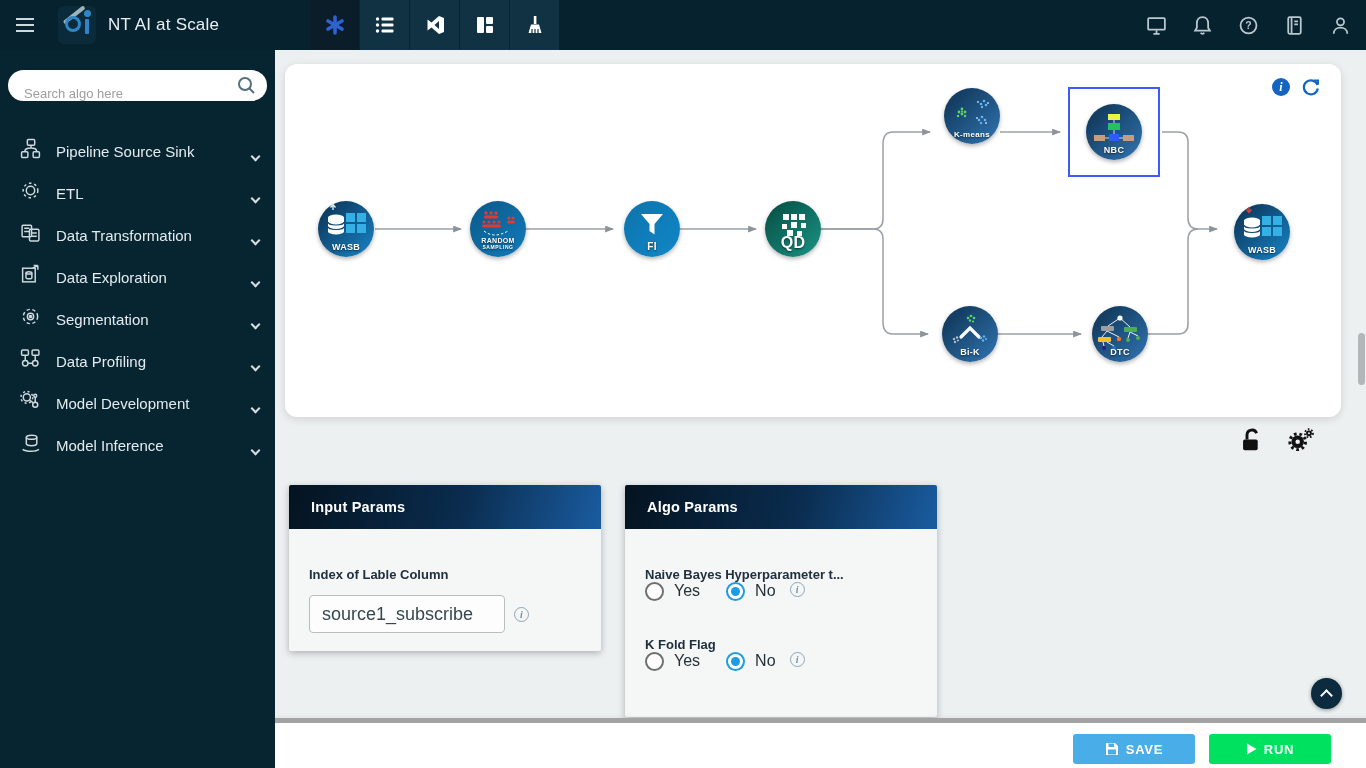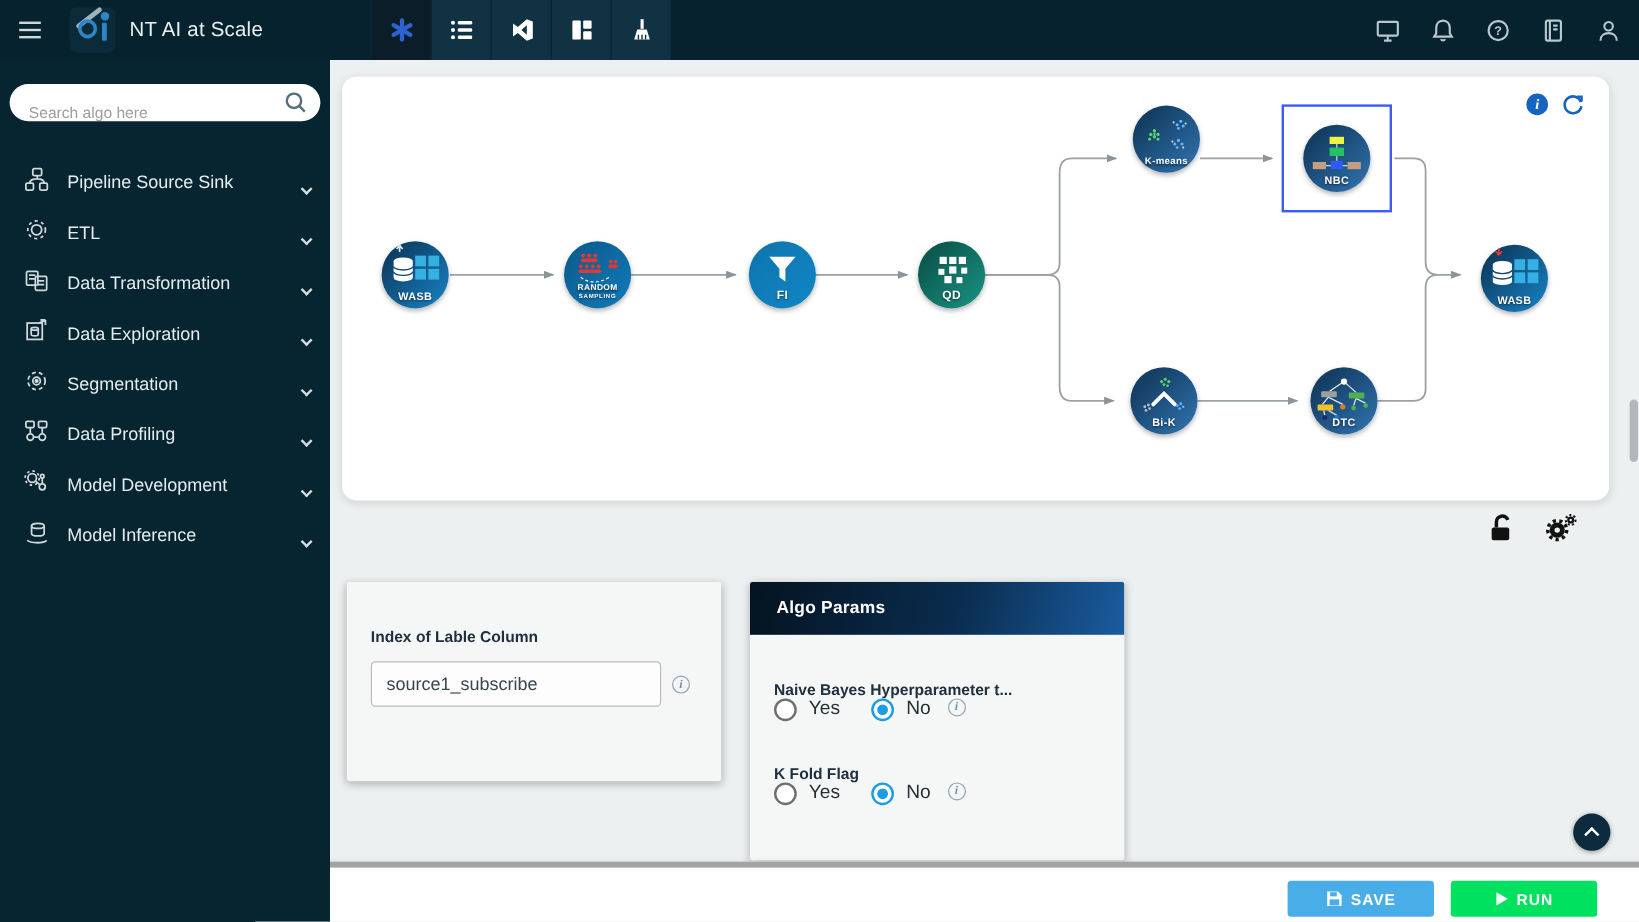--- a/index.html
+++ b/index.html
@@ -57,21 +57,21 @@
 
   .canvas-below-actions { position:absolute; left:963px; top:376px; display:flex; gap:22px; align-items:center; }
   .below-icon { width:27px; height:27px; cursor:pointer; display:flex; }
 
   
   .panel { position:absolute; width:312px; background:#f5f6f6; box-shadow:0 2px 7px rgba(0,0,0,.28); border-radius:2px; overflow:hidden; }
   .panel-hd { height:44px; background:linear-gradient(105deg,#041320 0%,#0a2c4e 55%,#1a5ca0 100%); color:#fff; font-size:14.5px; font-weight:bold; display:flex; align-items:center; padding-left:22px; letter-spacing:.2px; }
   .panel-body { padding:0 20px; }
   .fld-label { font-size:13px; font-weight:bold; color:#20303f; }
   .txt-wrap { display:flex; align-items:center; margin-top:13px; }
-  .txt-input { width:242px; height:38px; border:1px solid #bcbcbc; border-radius:4px; background:#fdfdfd; font-size:15px; color:#37474f; padding:0 12px; outline:none; font-family:"Liberation Sans",sans-serif; }
+  .txt-input { width:196px; height:38px; border:1px solid #bcbcbc; border-radius:4px; background:#fdfdfd; font-size:18px; color:#37474f; padding:0 12px; outline:none; font-family:"Liberation Sans",sans-serif; }
   .i-circle { width:15px; height:15px; border-radius:50%; border:1.4px solid #8fa6b3; color:#6f93a8; font-size:10px; font-family:"Liberation Serif",serif; font-style:italic; font-weight:bold; display:flex; align-items:center; justify-content:center; margin-left:9px; flex:none; cursor:pointer; }
   .radio-row { display:flex; margin-top:0; }
   .radio { width:19px; height:19px; border-radius:50%; border:2px solid #6f6f6f; background:#fff; cursor:pointer; flex:none; }
   .radio.checked { border-color:#1d9ce0; position:relative; }
   .radio.checked::after { content:""; position:absolute; left:3px; top:3px; width:9px; height:9px; border-radius:50%; background:#1d9ce0; }
   .radio-lbl { font-size:16px; color:#263238; margin:0 26px 0 10px; }
   .radio-lbl.last { margin-right:12px; }
 
   
   .footer { position:absolute; left:0; bottom:0; width:1105px; height:50px; background:#fff; border-top:5px solid #a3a3a3; box-shadow:0 -1px 4px rgba(0,0,0,.06); }
@@ -370,21 +370,21 @@
           <rect x="18" y="13" width="6" height="6"></rect>
             <rect x="26" y="13" width="6" height="6"></rect>
             <rect x="34" y="13" width="6" height="6"></rect>
           <rect x="26" y="21" width="6" height="6"></rect>
             <rect x="36" y="22" width="5" height="5"></rect>
           <rect x="17" y="23" width="5" height="5"></rect>
             <rect x="22" y="29" width="6" height="6"></rect>
             <rect x="32" y="30" width="5" height="5"></rect>
         </g>
       </svg>
-      <div class="node-label" style="font-size:10px">QD</div>
+      <div class="node-label" style="font-size:16px">QD</div>
     </div>
 
     <div class="node bg-algo" style="left:659px;top:24px">
       <svg width="56" height="56" viewBox="0 0 56 56">
         <g fill="#5fd36a">
             <circle cx="15" cy="24" r="1.4"></circle>
             <circle cx="18" cy="21" r="1.4"></circle>
             <circle cx="21" cy="24" r="1.4"></circle>
             <circle cx="18" cy="26" r="1.4"></circle>
             <circle cx="14" cy="28" r="1.2"></circle>
@@ -511,20 +511,21 @@
           <circle cx="9.5" cy="14" r="7" fill="none" stroke="#111" stroke-width="2.6" stroke-dasharray="2.4 2.5"></circle>
           <circle cx="9.5" cy="14" r="2" fill="#edf0f1"></circle>
         <circle cx="19.5" cy="6.5" r="2.6" fill="#111"></circle>
           <circle cx="19.5" cy="6.5" r="3.6" fill="none" stroke="#111" stroke-width="1.6" stroke-dasharray="1.5 1.6"></circle>
           <circle cx="19.5" cy="6.5" r=".9" fill="#edf0f1"></circle>
       </svg>
     </div>
   </div>
 
   <div class="panel" style="left:14px;top:435px;height:166px">
+    <div class="panel-hd">Input Params</div>
     <div class="panel-body">
       <div class="fld-label" style="margin-top:38px">Index of Lable Column</div>
       <div class="txt-wrap">
         <input class="txt-input" type="text" value="source1_subscribe" style="">
         <span class="i-circle">i</span>
       </div>
     </div>
   </div>
 
   <div class="panel" style="left:350px;top:435px;height:232px">

